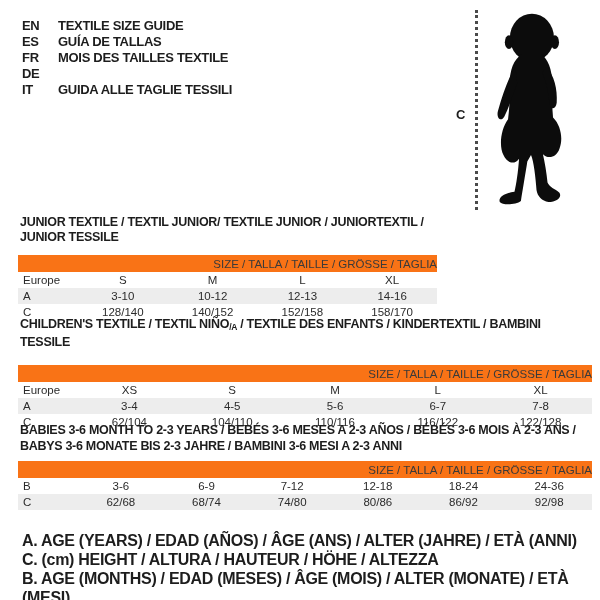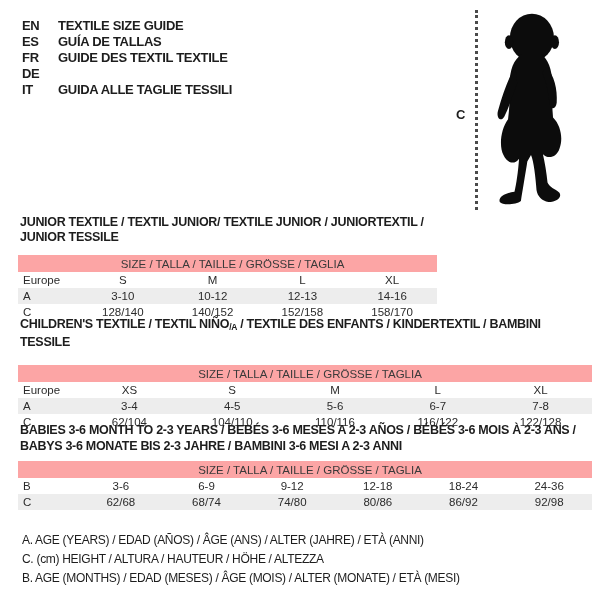--- a/index.html
+++ b/index.html
@@ -27,45 +27,45 @@
   .section-title { font-size: 12.5px; font-weight: bold; letter-spacing: -0.3px; padding-left: 2px; line-height: 15px; }
   #sec-babies .section-title { line-height: 16px; }
   .sub { font-size: 8.5px; vertical-align: -2px; }
 
   table { width: 100%; border-collapse: collapse; table-layout: fixed; }
   #sec-junior table { margin-top: 10px; }
   #sec-children table { margin-top: 15px; }
   #sec-babies table { margin-top: 7px; }
   col.label-col { width: 60px; }
   td { font-size: 11.5px; color: #2b2b2b; height: 16px; padding: 0; text-align: center; white-space: nowrap; }
-  tr.size-bar td { background: #fca5a5; color: #3a3a3a; height: 17px; text-align: center; padding-left: 10px; }
+  tr.size-bar td { background: #f97316; color: #3a3a3a; height: 17px; text-align: right; padding-left: 10px; }
   td.label { text-align: left; padding-left: 5px; margin-left: 9px; }
   tr.alt td { background: #ededed; }
 
   
   .footnotes { position: absolute; left: 22px; top: 531px; }
-  .footnote { font-size: 12px; font-weight: normal; line-height: 19px; letter-spacing: -0.3px; }
+  .footnote { font-size: 16px; font-weight: bold; line-height: 19px; letter-spacing: -0.3px; }
 </style>
 </head>
 <body>
 
 <div class="page">
 
   <div class="lang-block">
     <div class="lang-row">
       <span class="lang-code">EN</span>
       <span class="lang-title">TEXTILE SIZE GUIDE</span>
     </div>
     <div class="lang-row">
       <span class="lang-code">ES</span>
       <span class="lang-title">GUÍA DE TALLAS</span>
     </div>
     <div class="lang-row">
       <span class="lang-code">FR</span>
-      <span class="lang-title">GUIDE DES TEXTIL TEXTILE</span>
+      <span class="lang-title">MOIS DES TAILLES TEXTILE</span>
     </div>
     <div class="lang-row">
       <span class="lang-code">DE</span>
     </div>
     <div class="lang-row">
       <span class="lang-code">IT</span>
       <span class="lang-title">GUIDA ALLE TAGLIE TESSILI</span>
     </div>
   </div>
 
@@ -200,21 +200,21 @@
           <col>
         </colgroup>
       <tbody>
         <tr class="size-bar">
           <td colspan="7">SIZE / TALLA / TAILLE / GRÖSSE / TAGLIA</td>
         </tr>
         <tr>
           <td class="label">B</td>
           <td>3-6</td>
           <td>6-9</td>
-          <td>9-12</td>
+          <td>7-12</td>
           <td>12-18</td>
           <td>18-24</td>
           <td>24-36</td>
         </tr>
         <tr class="alt">
           <td class="label">C</td>
           <td>62/68</td>
           <td>68/74</td>
           <td>74/80</td>
           <td>80/86</td>

